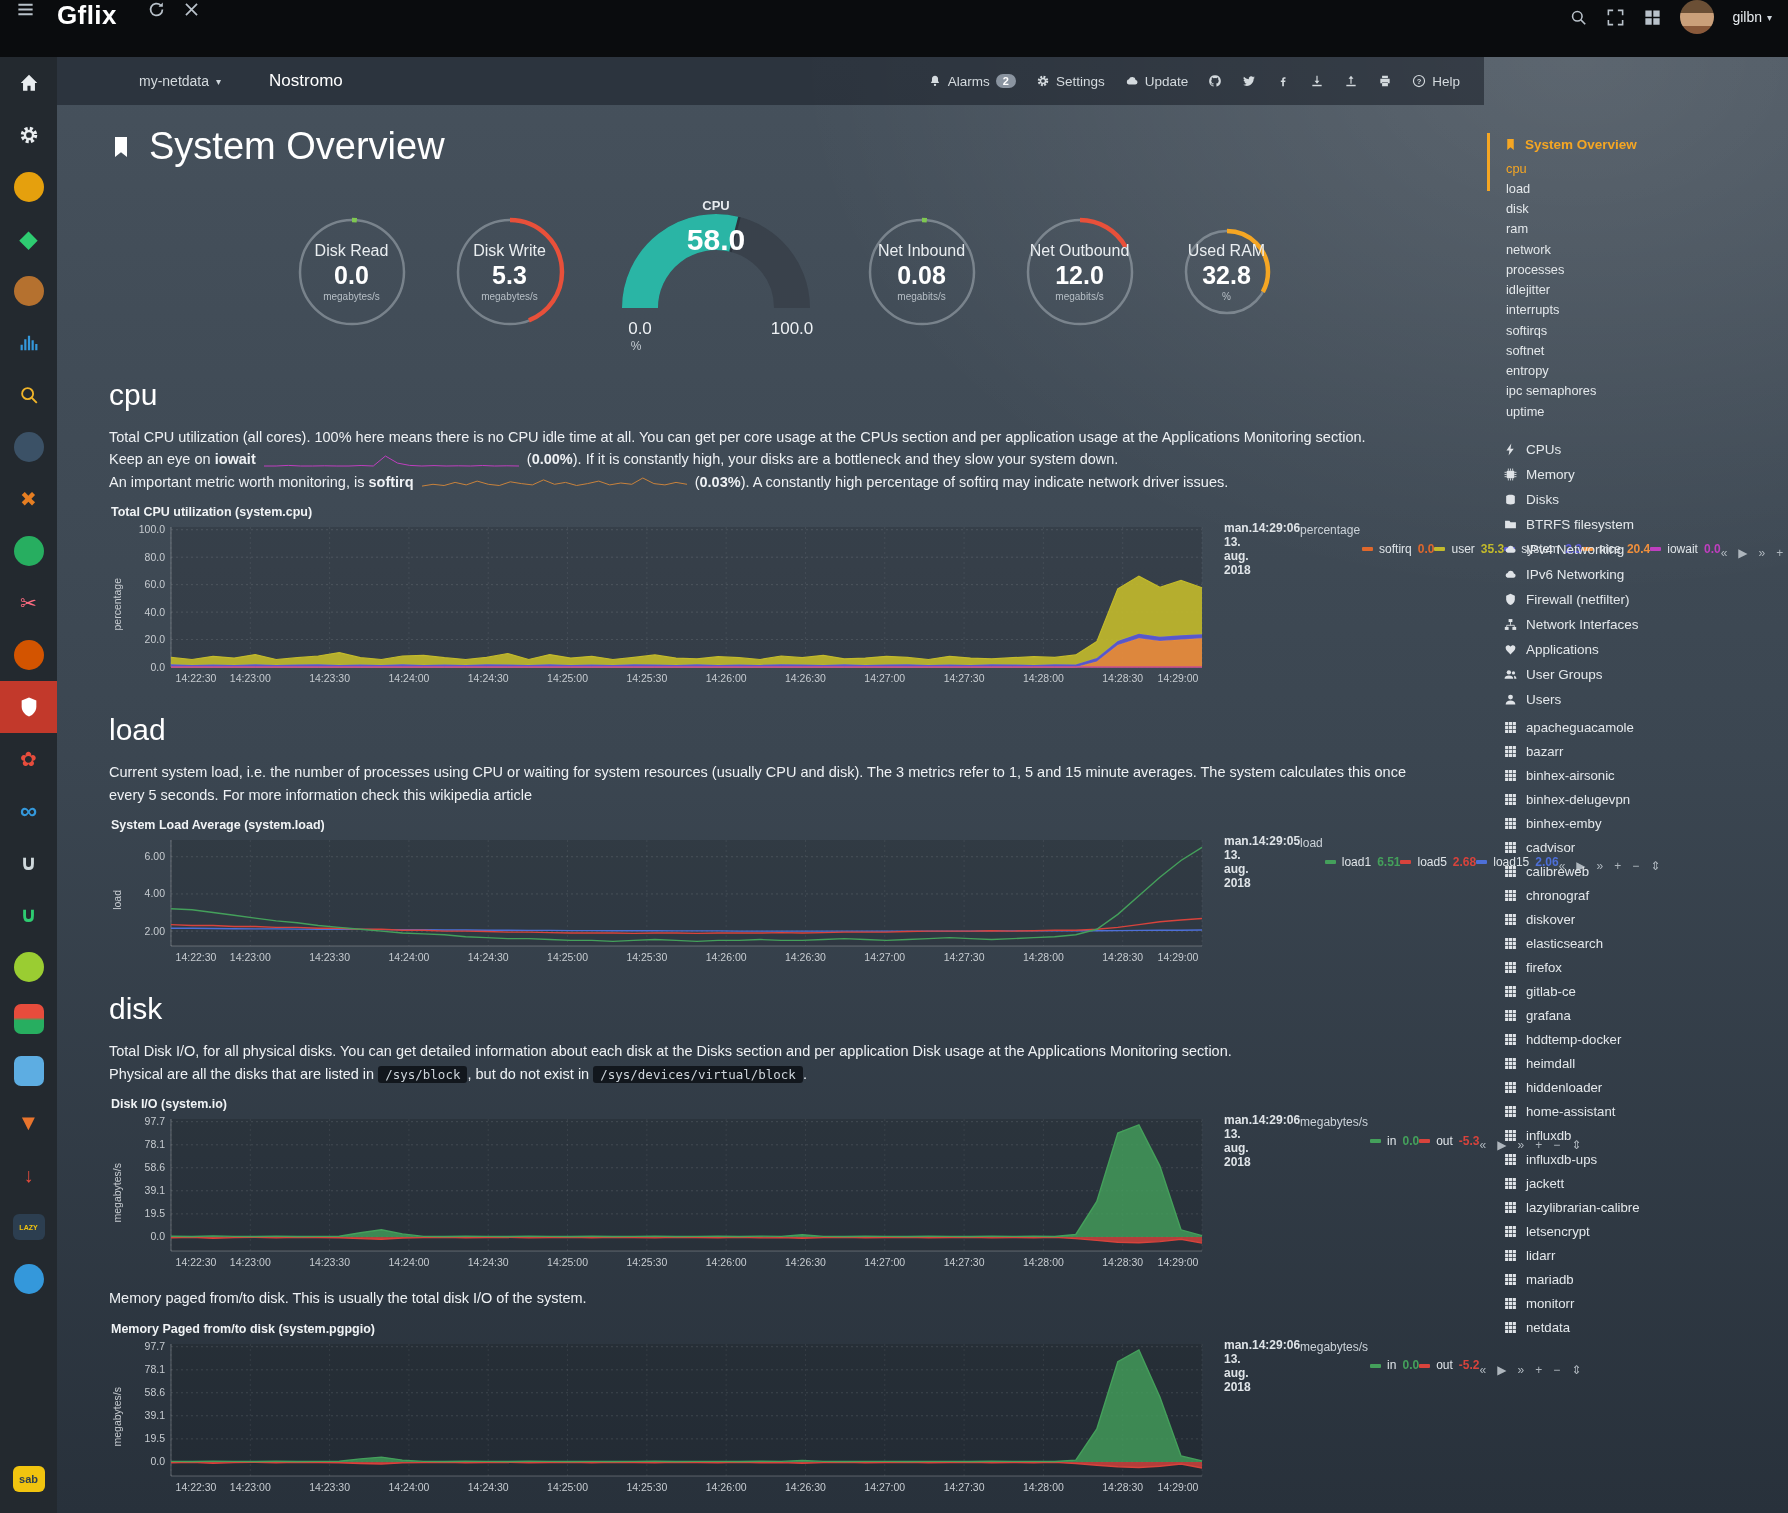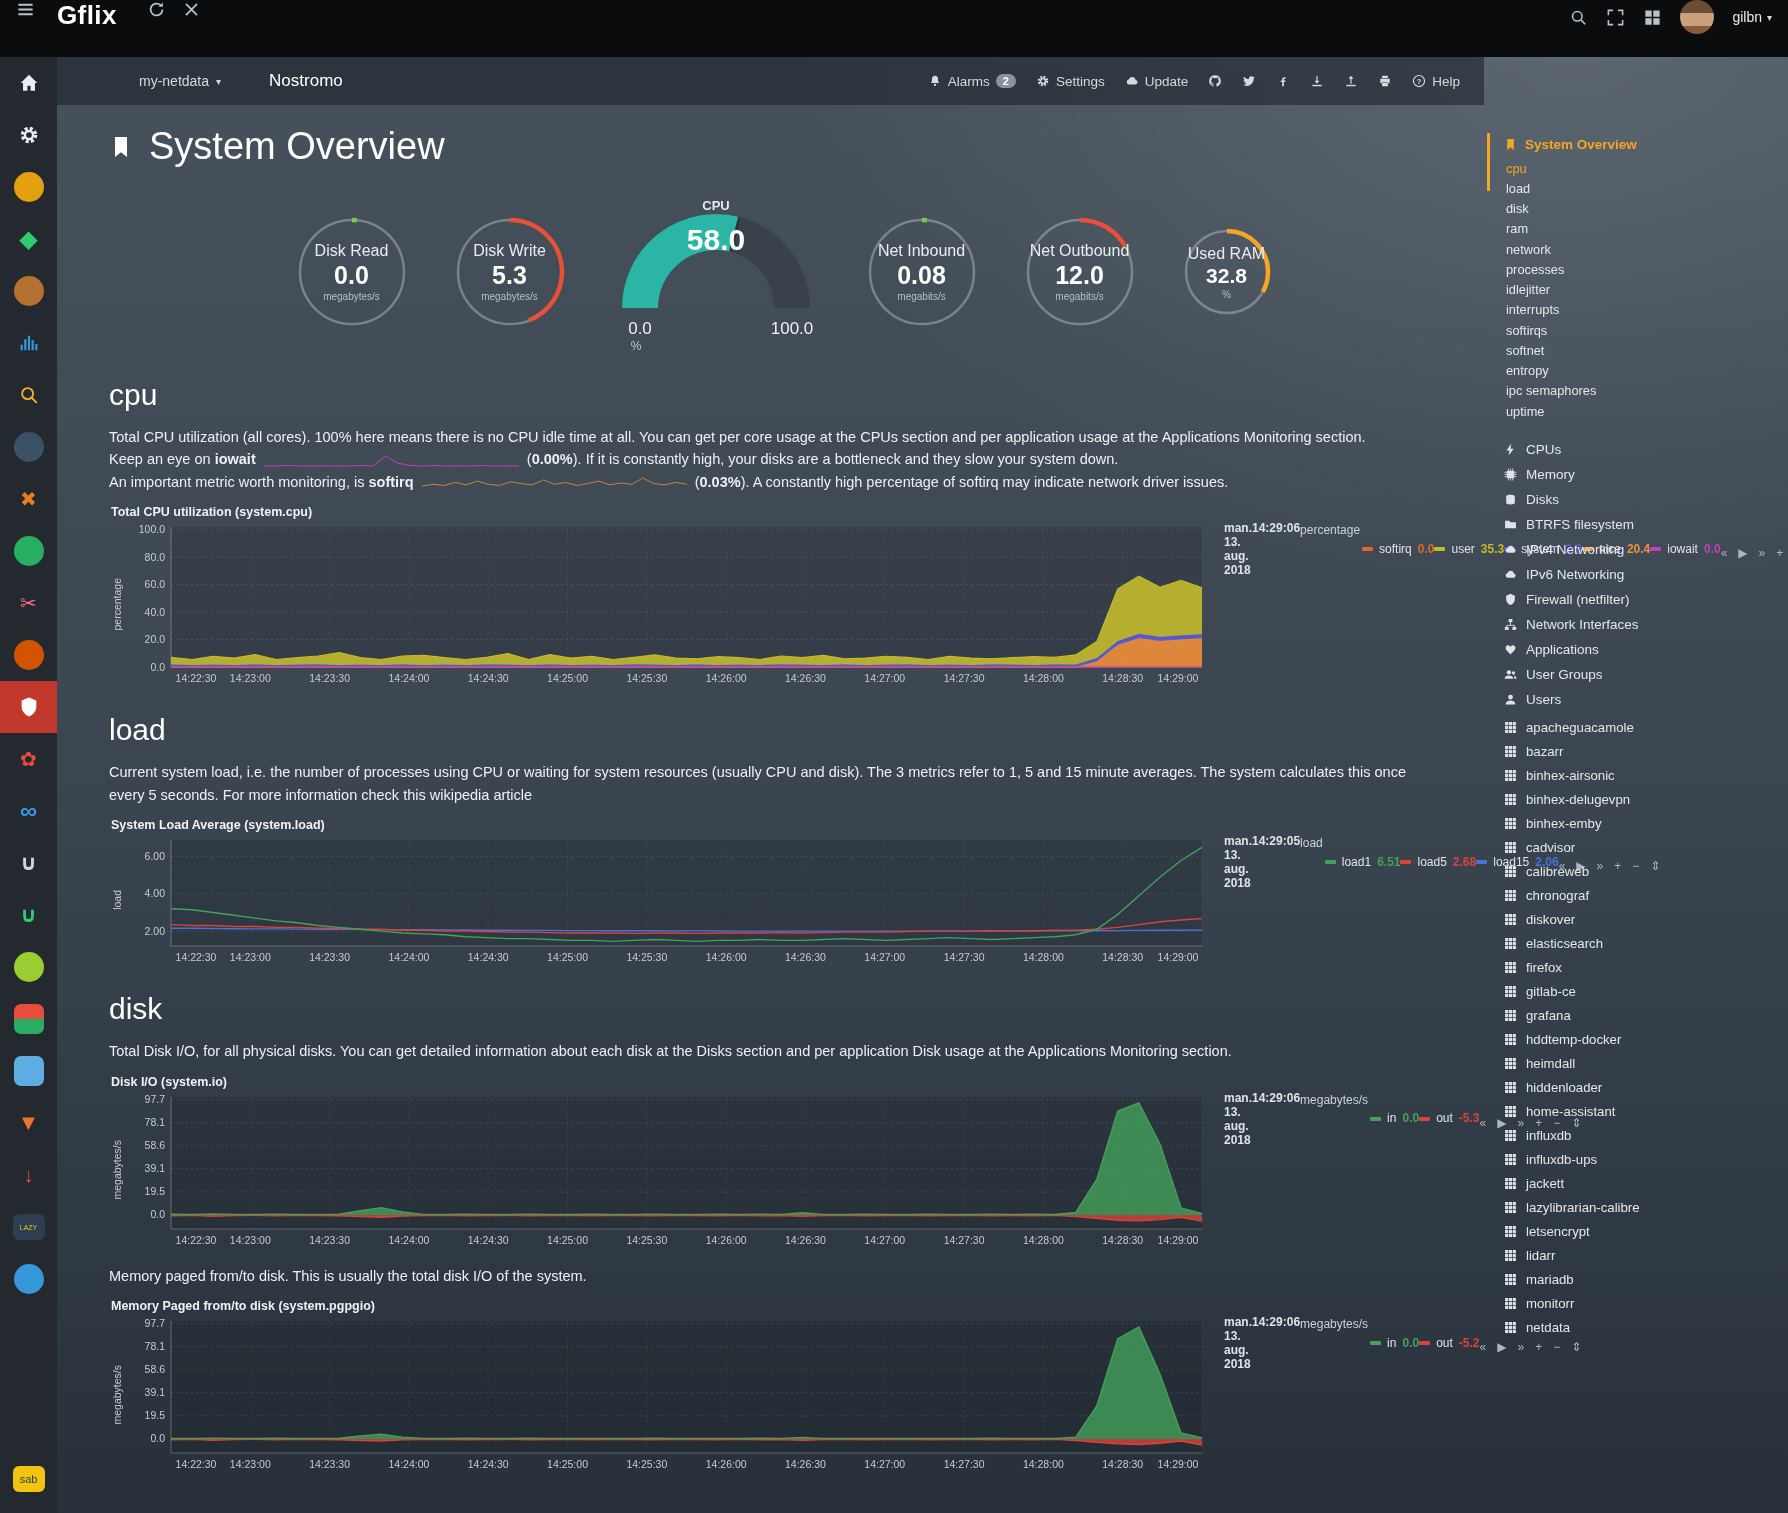--- a/index.html
+++ b/index.html
@@ -22,21 +22,21 @@
   .layout{display:flex;height:1456px;
     background:
       radial-gradient(1300px 900px at 88% 0%, rgba(255,255,255,0.12), transparent 60%),
       linear-gradient(180deg,#46515c 0%,#3b4651 48%,#28313b 100%)}
   
   .left-sidebar{width:57px;background:#23292f;display:flex;flex-direction:column;flex:0 0 57px}
   .ls-item{height:52px;display:flex;align-items:center;justify-content:center;flex:0 0 auto;cursor:pointer}
   .ls-item.active{background:#c2392b}
   .ls-item.pin{margin-top:auto;margin-bottom:8px}
   .ls-dot{display:block;width:30px;height:30px}
-  .ls-txt{min-width:32px;height:26px;border-radius:6px;display:flex;align-items:center;justify-content:center;font-weight:normal}
+  .ls-txt{min-width:32px;height:26px;border-radius:6px;display:flex;align-items:center;justify-content:center;font-weight:bold}
 
   .main{flex:1;min-width:0;display:flex;flex-direction:column}
 
   
   .nd-navbar{height:48px;background:rgba(24,30,38,0.55);display:flex;align-items:center;
     padding:0 24px 0 82px;font-size:13.5px;color:#d4dade;flex:0 0 48px}
   .nd-server{display:flex;align-items:center;gap:7px;margin-right:48px;cursor:pointer;font-size:14px}
   .nd-host{font-size:17px;color:#fff;cursor:pointer}
   .nd-right{margin-left:auto;display:flex;align-items:center;gap:20px}
   .nd-item{display:flex;align-items:center;gap:6px;cursor:pointer;color:#d4dade}
@@ -458,21 +458,21 @@
               <div class="g-unit">megabits/s</div>
             </div>
           </div>
           <div class="gauge" style="width: 96px; height: 96px;">
             <svg width="96" height="96">
               <circle cx="48" cy="48" r="41" fill="none" stroke="rgba(165,175,183,0.55)" stroke-width="2.5"></circle>
               <circle cx="48" cy="48" r="41" fill="none" stroke="#f5a623" stroke-width="4.5" stroke-dasharray="85.0114972061398 257.610597594363" transform="rotate(-90 48 48)"></circle>
             </svg>
             <div class="gauge-text">
               <div class="g-label">Used RAM</div>
-              <div class="g-value" style="font-size: 21px; text-align: right;">32.8</div>
+              <div class="g-value" style="font-size: 25px; text-align: right;">32.8</div>
               <div class="g-unit">%</div>
             </div>
           </div>
         </div>
 
       <section>
         <h2>cpu</h2>
         <div class="desc">
           <div>Total CPU utilization (all cores). 100% here means there is no CPU idle time at all. You can get per core usage at the CPUs section and per application usage at the Applications Monitoring section.</div>
           <div>
@@ -681,20 +681,23 @@
                 </div>
               </div>
             </div>
           </div>
       </section>
 
       <section>
         <h2>disk</h2>
         <div class="desc">
           <div>Total Disk I/O, for all physical disks. You can get detailed information about each disk at the Disks section and per application Disk usage at the Applications Monitoring section.</div>
+          <div>
+            <span>Physical are all the disks that are listed in </span><code class="path">/sys/block</code><span>, but do not exist in </span><code class="path">/sys/devices/virtual/block</code><span>.</span>
+          </div>
         </div>
         <div id="chart-disk">
             <div class="chart-block">
               <div class="chart-title">Disk I/O (system.io)</div>
               <div class="chart-row">
                 <div class="ylab">
                   <span>megabytes/s</span>
                 </div>
                 <div class="plotwrap">
                   <svg width="1085" height="158">

